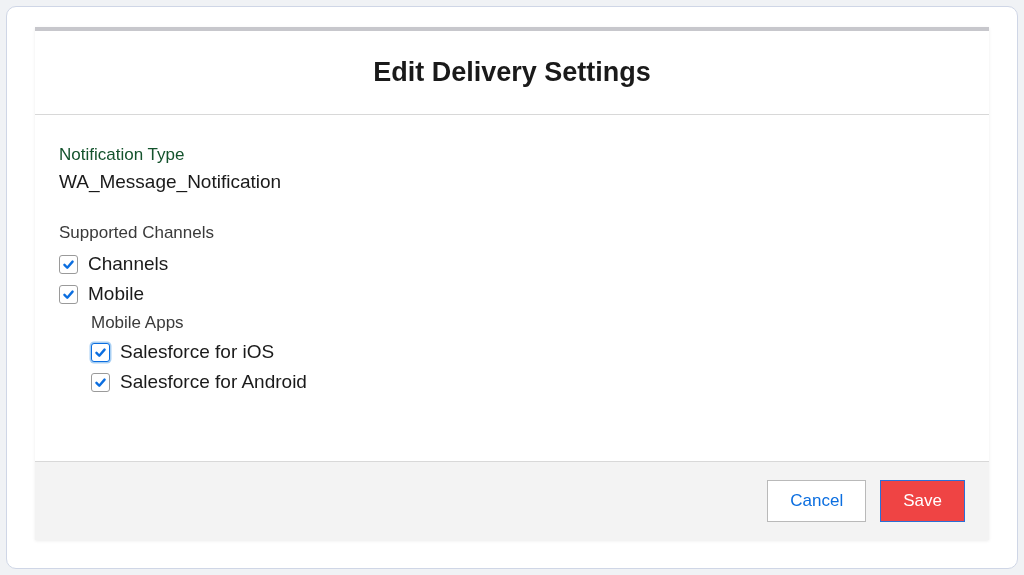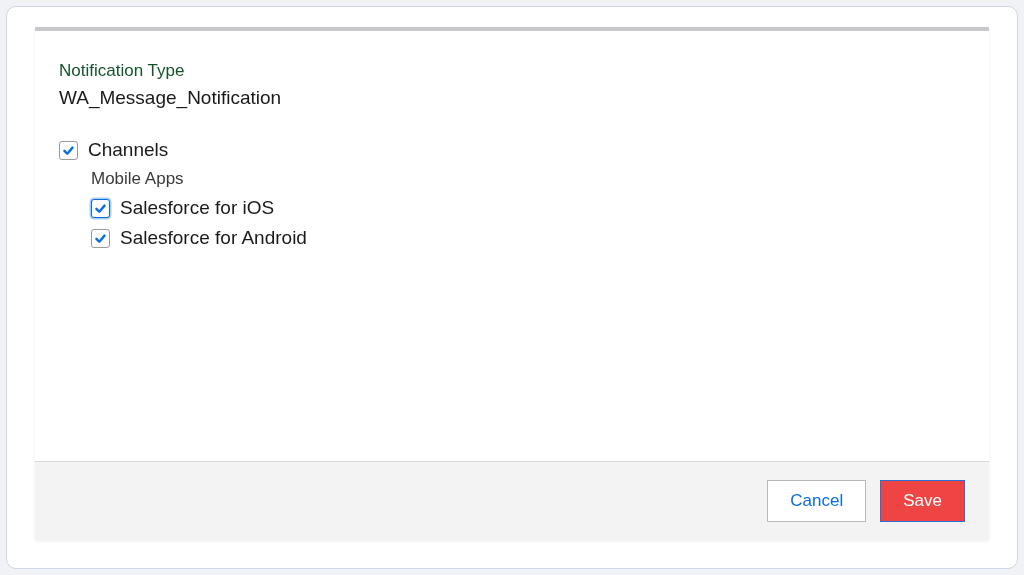--- a/index.html
+++ b/index.html
@@ -131,36 +131,48 @@
       border: 1px solid #2a6fd6;
       font-weight: 500;
     }
   </style>
 </head>
 <body>
 
 <div class="outer-frame">
   <div class="modal">
 
+    <div class="modal-header">
+      <div class="modal-title">Edit Delivery Settings</div>
+    </div>
 
     <div class="modal-body">
 
       <div class="field-label">Notification Type</div>
       <div class="field-value">WA_Message_Notification</div>
 
+      <div class="section-label">Supported Channels</div>
 
       <div class="checkbox-row">
         <div class="checkbox">
           <svg viewBox="0 0 16 16">
               <polyline points="3,8.5 6.5,12 13,4.5"></polyline>
             </svg>
         </div>
         <span class="checkbox-label">Channels</span>
       </div>
 
+      <div class="checkbox-row">
+        <div class="checkbox">
+          <svg viewBox="0 0 16 16">
+              <polyline points="3,8.5 6.5,12 13,4.5"></polyline>
+            </svg>
+        </div>
+        <span class="checkbox-label">Mobile</span>
+      </div>
 
       <div class="sub-section">
         <div class="sub-label">Mobile Apps</div>
 
         <div class="checkbox-row">
           <div class="checkbox focused">
             <svg viewBox="0 0 16 16">
                 <polyline points="3,8.5 6.5,12 13,4.5"></polyline>
               </svg>
           </div>

